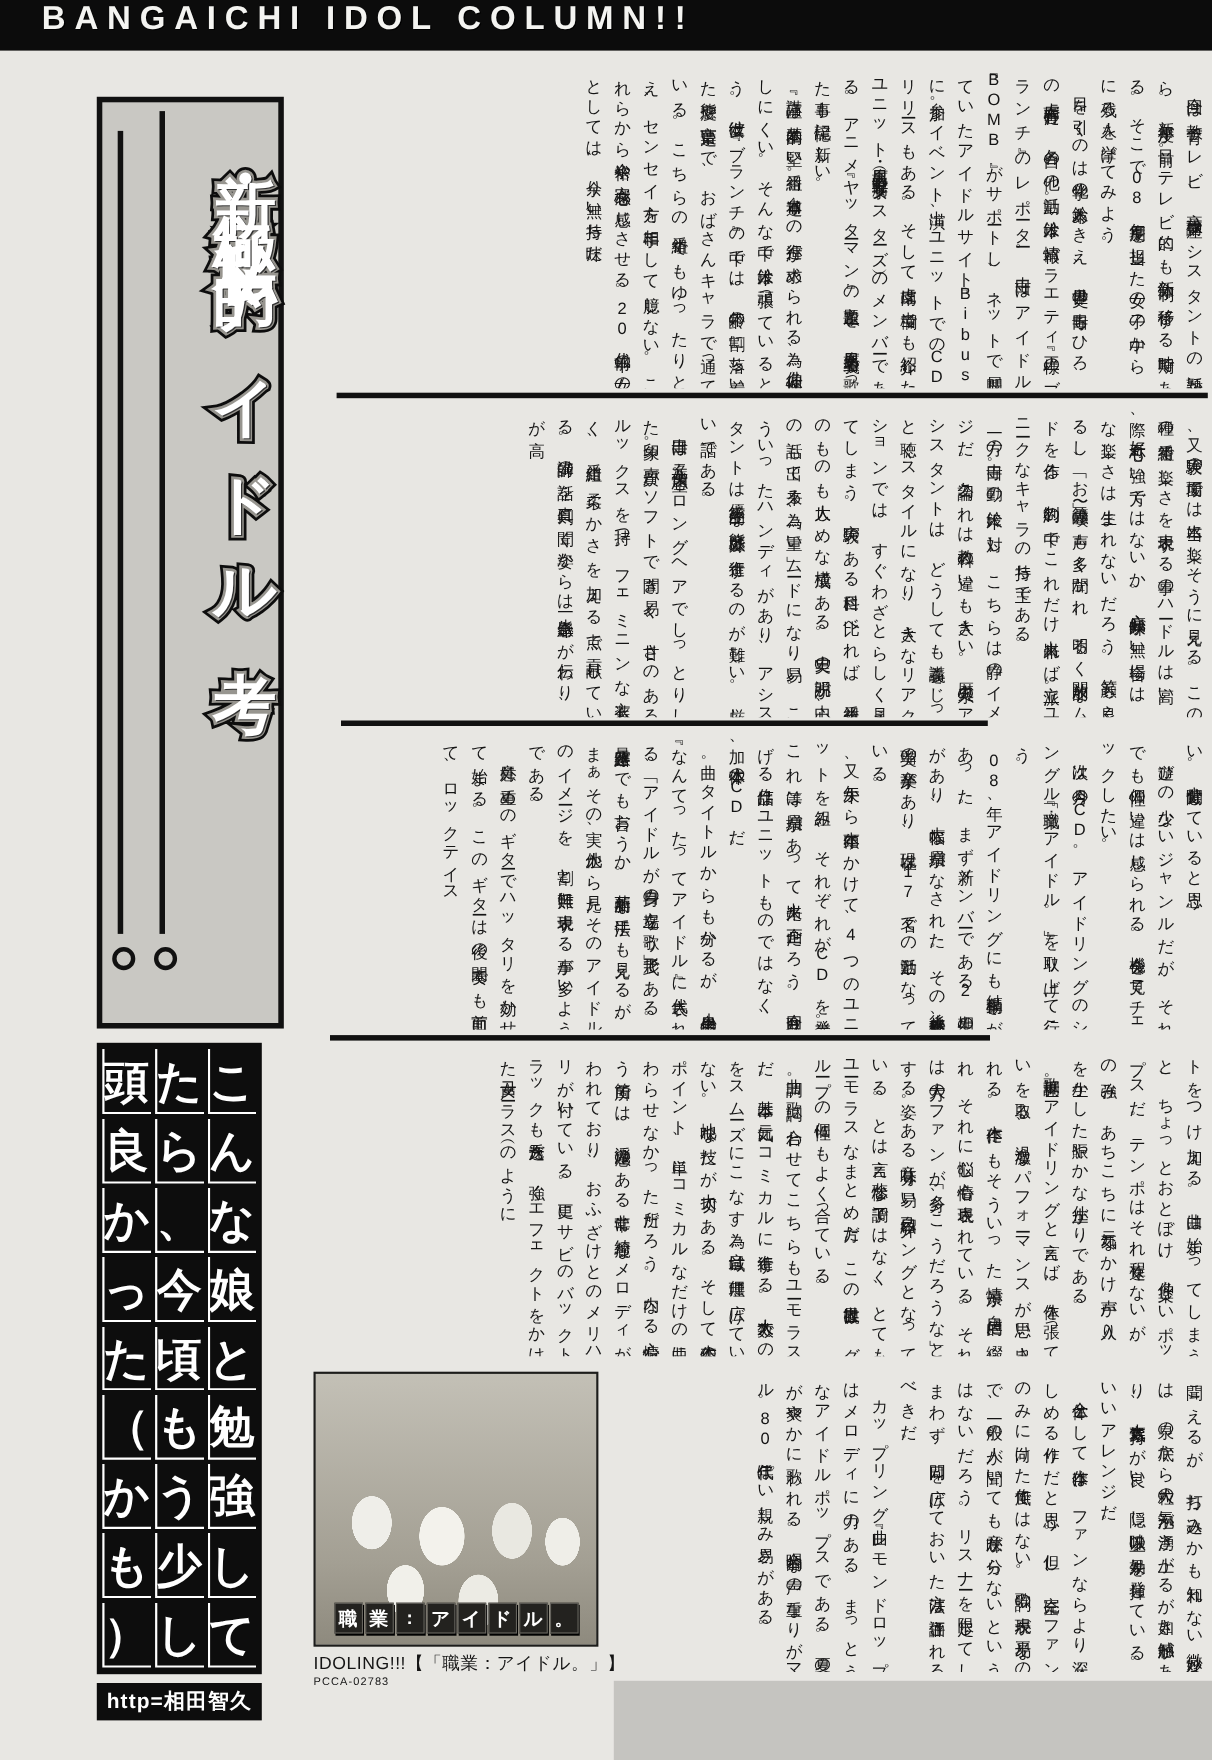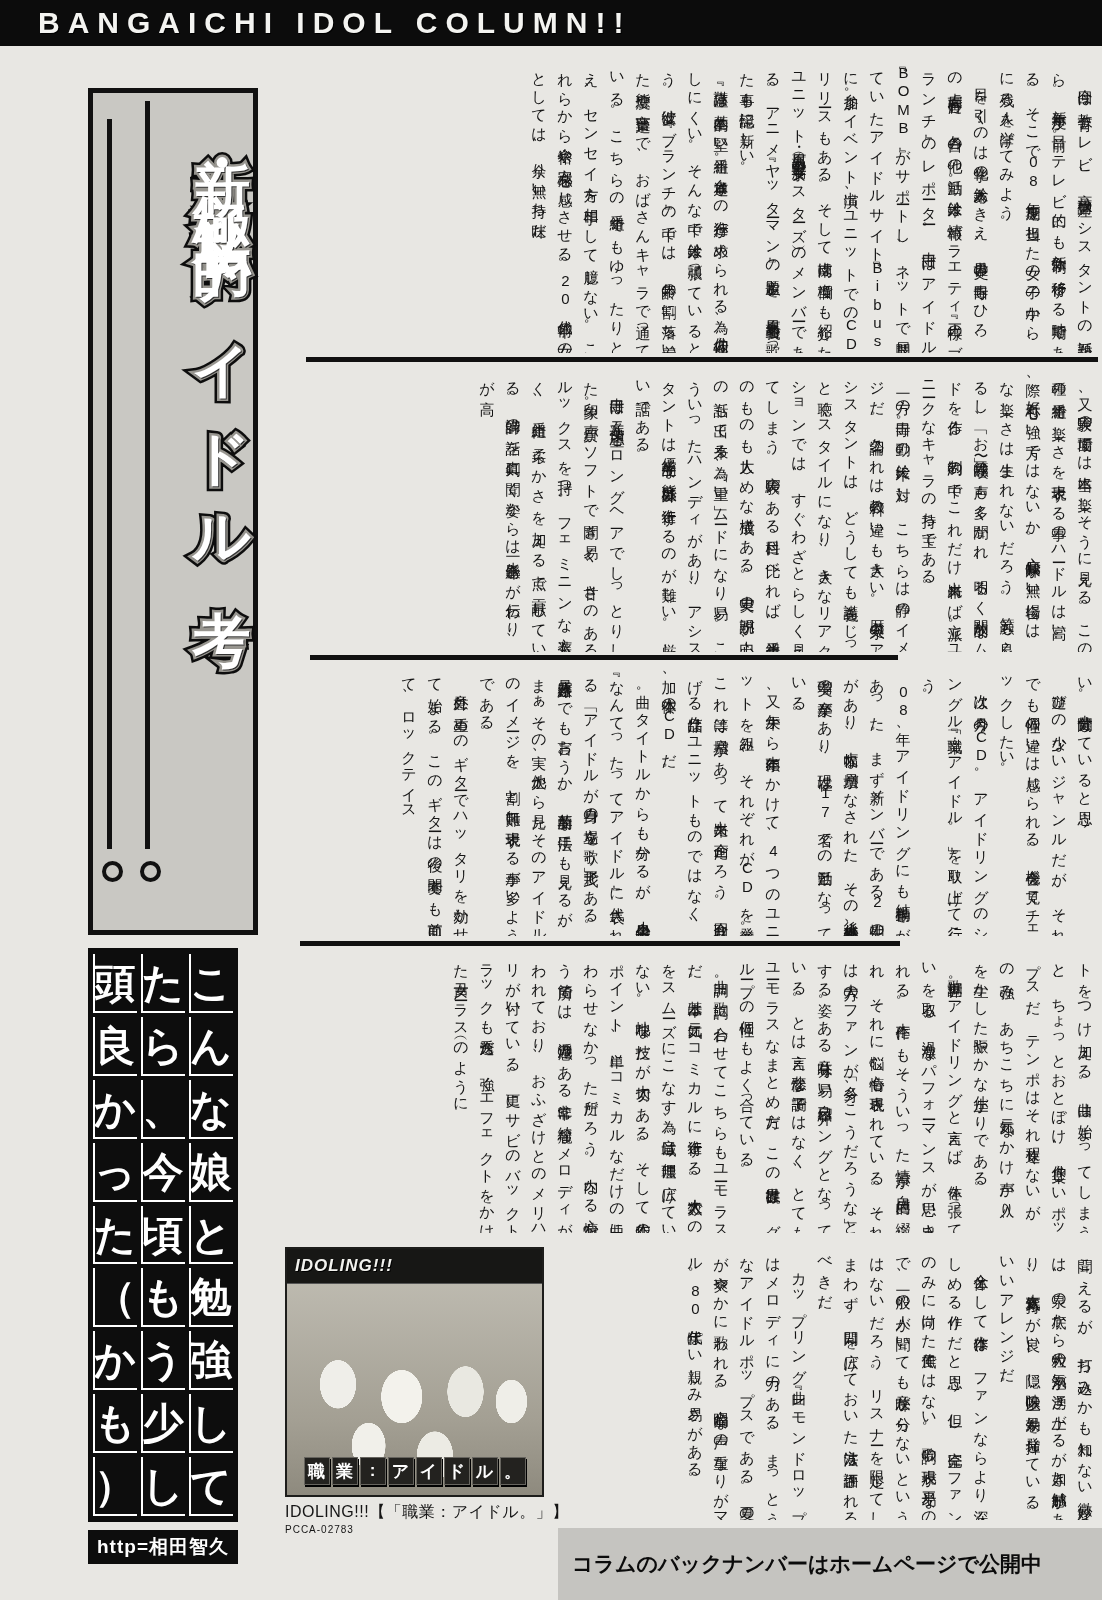--- a/index.html
+++ b/index.html
@@ -1,21 +1,21 @@
 <!DOCTYPE html>
 <html lang="ja"><head>
 <meta charset="utf-8">
 <style>
   html,body{margin:0;padding:0;}
   body{width:1102px;height:1600px;position:relative;background:#e8e7e3;
        font-family:"Liberation Sans","DejaVu Sans",sans-serif;color:#151515;overflow:hidden;}
   .abs{position:absolute;}
 
   
-  .banner{left:0;top:0;width:1102px;height:46px;background:#0c0c0c;display:flex;align-items:center;}
+  .banner{left:0;top:0;width:1102px;height:46px;background:#0c0c0c;display:flex;align-items:flex-start;}
   .banner-title{margin-left:38px;color:#f4f4f1;font-size:30px;font-weight:700;letter-spacing:8px;
                 text-shadow:1px 1px 0 #000;}
 
   
   .titlebox{left:88px;top:88px;width:170px;height:847px;background:#c9c8c3;border:5px solid #111;box-sizing:border-box;}
   .deco-line{position:absolute;width:5px;background:#111;}
   .deco-line.a{left:14px;top:26px;height:730px;}
   .deco-line.b{left:52px;top:8px;height:748px;}
   .deco-dot{position:absolute;width:13px;height:13px;border:4px solid #111;border-radius:50%;background:transparent;}
   .deco-dot.a{left:9px;top:768px;}
@@ -162,34 +162,30 @@
     <p>歌詞世界。アイドリングと言えば、体を張って笑いを取る、過激なパフォーマンスが思い出される。本作にもそういった情景が自虐的に綴られ、それに悩む心情も表現されている。それは大方のファンが「多分、こうだろうな」と想像する姿。ある意味分り易い自己紹介ソングとなっている。とは言え悲惨な調子ではなく、とてもユーモラスなまとめ方だ。この世界観は、グループの個性にもよく合っている。</p>
     <p>曲調。歌詞に合わせてこちらもユーモラスだ。基本は元気にコミカルに進行する。大人数での歌唱をスムーズにこなす為、音域は無理に広げていない。地味な技だが大切である。そして本作のポイント、単にコミカルなだけの曲に終わらせなかった所だろう。内なる心情を歌う箇所では、浮遊感のある非常に綺麗なメロディが使われており、おふざけとのメリハリが付いている。更にサビのバックトラックも秀逸だ。強くエフェクトをかけた女声コーラス（のように</p>
   </div>
 <div class="abs vband s2band2">
     <p class="cont">聞こえるが、打ち込みかも知れない微妙な音）は、泉の底から大粒の気泡が湧き上がるが如き感触があり、大変気持ちが良い。隠し味以上の効果を発揮している。いいアレンジだ。</p>
     <p>全体として本作は、ファンならより深く楽しめる作りだと思う。但し、完全にファンのみに向けた作風ではない。歌詞の表現が平易なので、一般の人が聞いても意味が分らないという事はないだろう。リスナーを限定してしまわず、間口を広げておいた方法は評価されるべきだ。</p>
     <p>カップリング曲『レモンドロップ』はメロディに力のある、まっとうなアイドルポップスである。夏の情景が爽やかに歌われる。合唱的な声の重なりがマル。80年代ぽい親しみ易さがある。</p>
   </div>
 
 <div class="abs photo">
-  <div class="photo-topbar">
-    <span class="photo-logo">IDOLING!!!</span>
-  </div>
   <div class="keycaps">
       <span class="keycap">職</span>
       <span class="keycap">業</span>
       <span class="keycap">:</span>
       <span class="keycap">ア</span>
       <span class="keycap">イ</span>
       <span class="keycap">ド</span>
       <span class="keycap">ル</span>
       <span class="keycap">。</span>
     </div>
 </div>
 <div class="abs caption1">IDOLING!!!【「職業：アイドル。」】</div>
 <div class="abs caption2">PCCA-02783</div>
 
 <div class="abs credit">http=相田智久</div>
 
 <div class="abs footer">
-  <div>コラムのバックナンバーはホームページで公開中</div>
 </div>
 
 </body></html>

